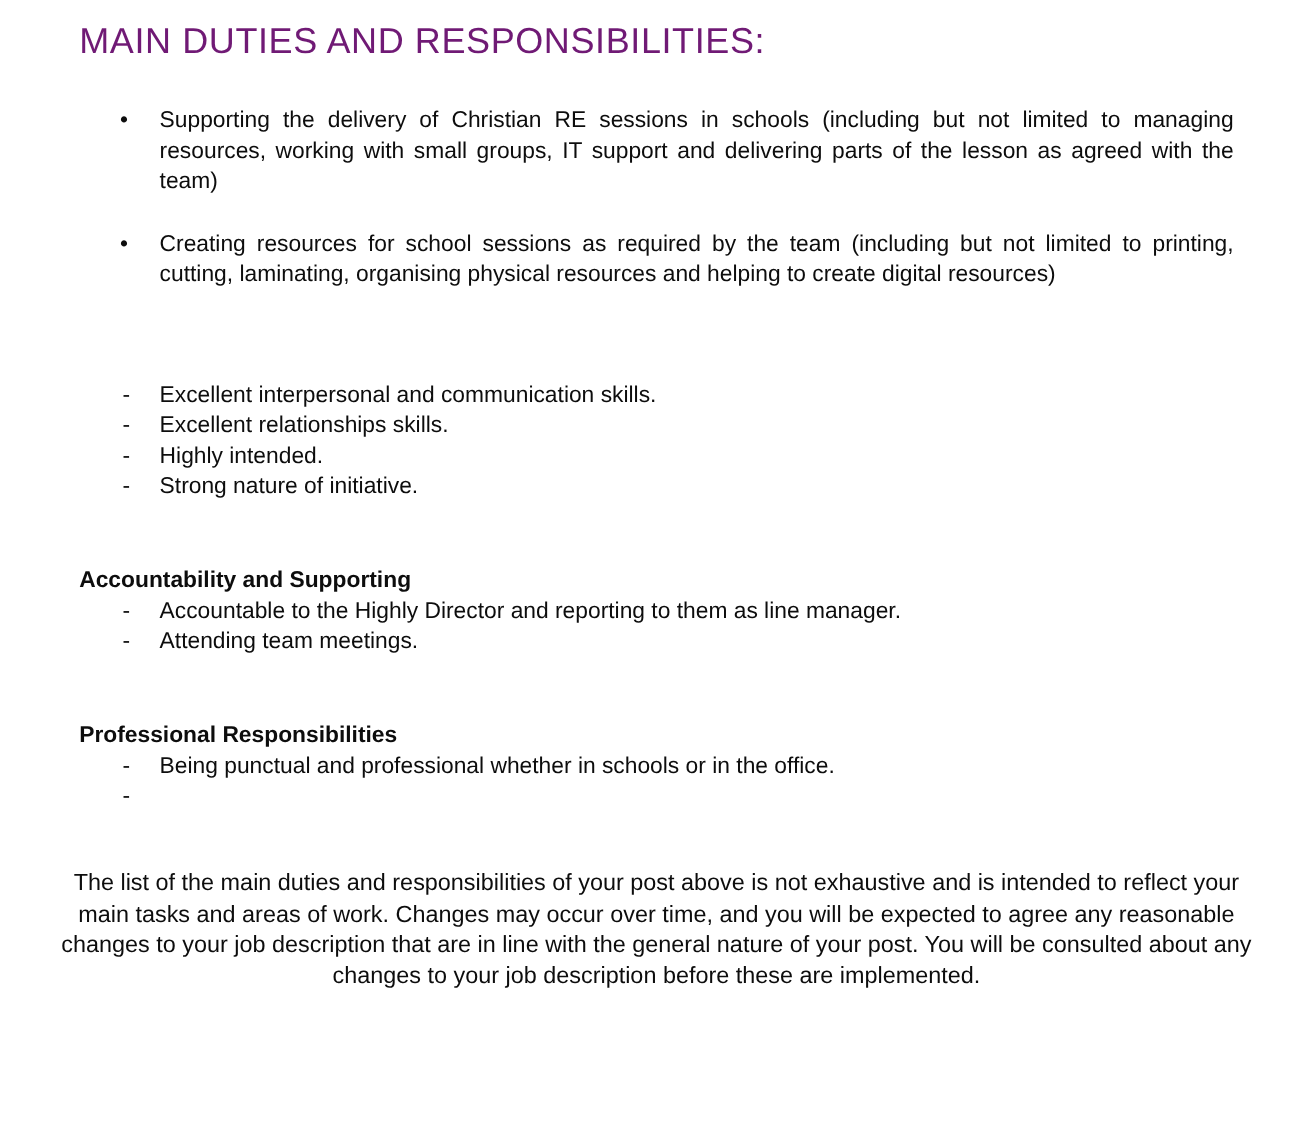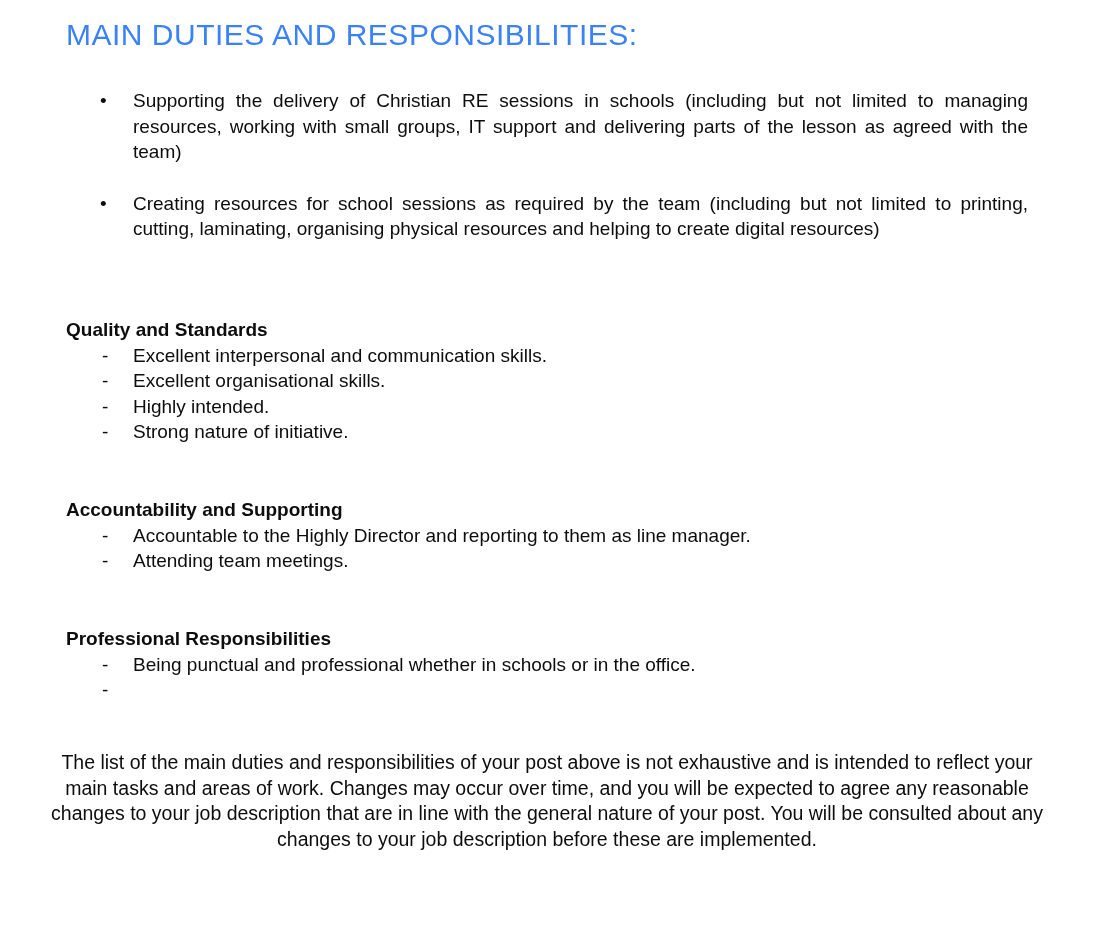--- a/index.html
+++ b/index.html
@@ -78,43 +78,42 @@
     text-align: center;
     font-size: 19.5px;
     line-height: 25.5px;
   }
 </style>
 </head>
 <body>
 
 <div class="page">
 
-  <h1 class="doc-heading" style="color: #3b82f6;">MAIN DUTIES AND RESPONSIBILITIES:</h1>
+  <h1 class="doc-heading" style="color: #701a75;">MAIN DUTIES AND RESPONSIBILITIES:</h1>
 
   <ul class="bullet-list">
     <li>
       <span class="bullet-glyph">•</span>
       <span>Supporting the delivery of Christian RE sessions in schools (including but not limited to managing resources, working with small groups, IT support and delivering parts of the lesson as agreed with the team)</span>
     </li>
     <li>
       <span class="bullet-glyph">•</span>
       <span>Creating resources for school sessions as required by the team (including but not limited to printing, cutting, laminating, organising physical resources and helping to create digital resources)</span>
     </li>
   </ul>
 
   <div class="section first-section">
-    <p class="section-title">Quality and Standards</p>
     <ul class="dash-list">
       <li>
         <span class="dash-glyph">-</span>
         <span>Excellent interpersonal and communication skills.</span>
       </li>
       <li>
         <span class="dash-glyph">-</span>
-        <span>Excellent organisational skills.</span>
+        <span>Excellent relationships skills.</span>
       </li>
       <li>
         <span class="dash-glyph">-</span>
         <span>Highly intended.</span>
       </li>
       <li>
         <span class="dash-glyph">-</span>
         <span>Strong nature of initiative.</span>
       </li>
     </ul>

